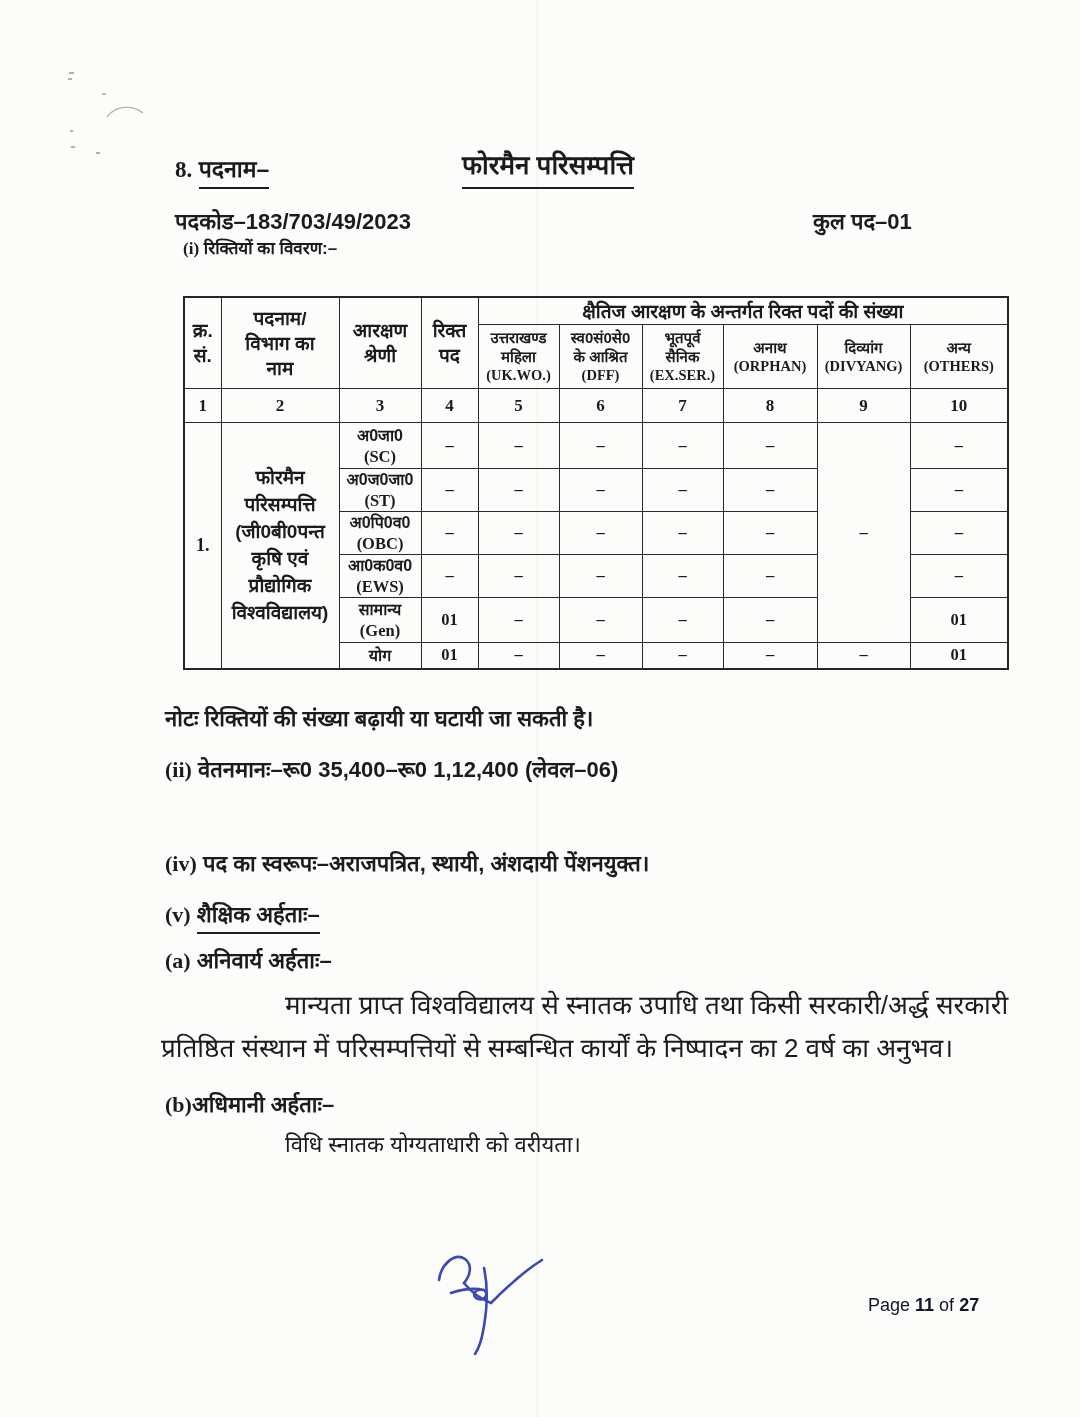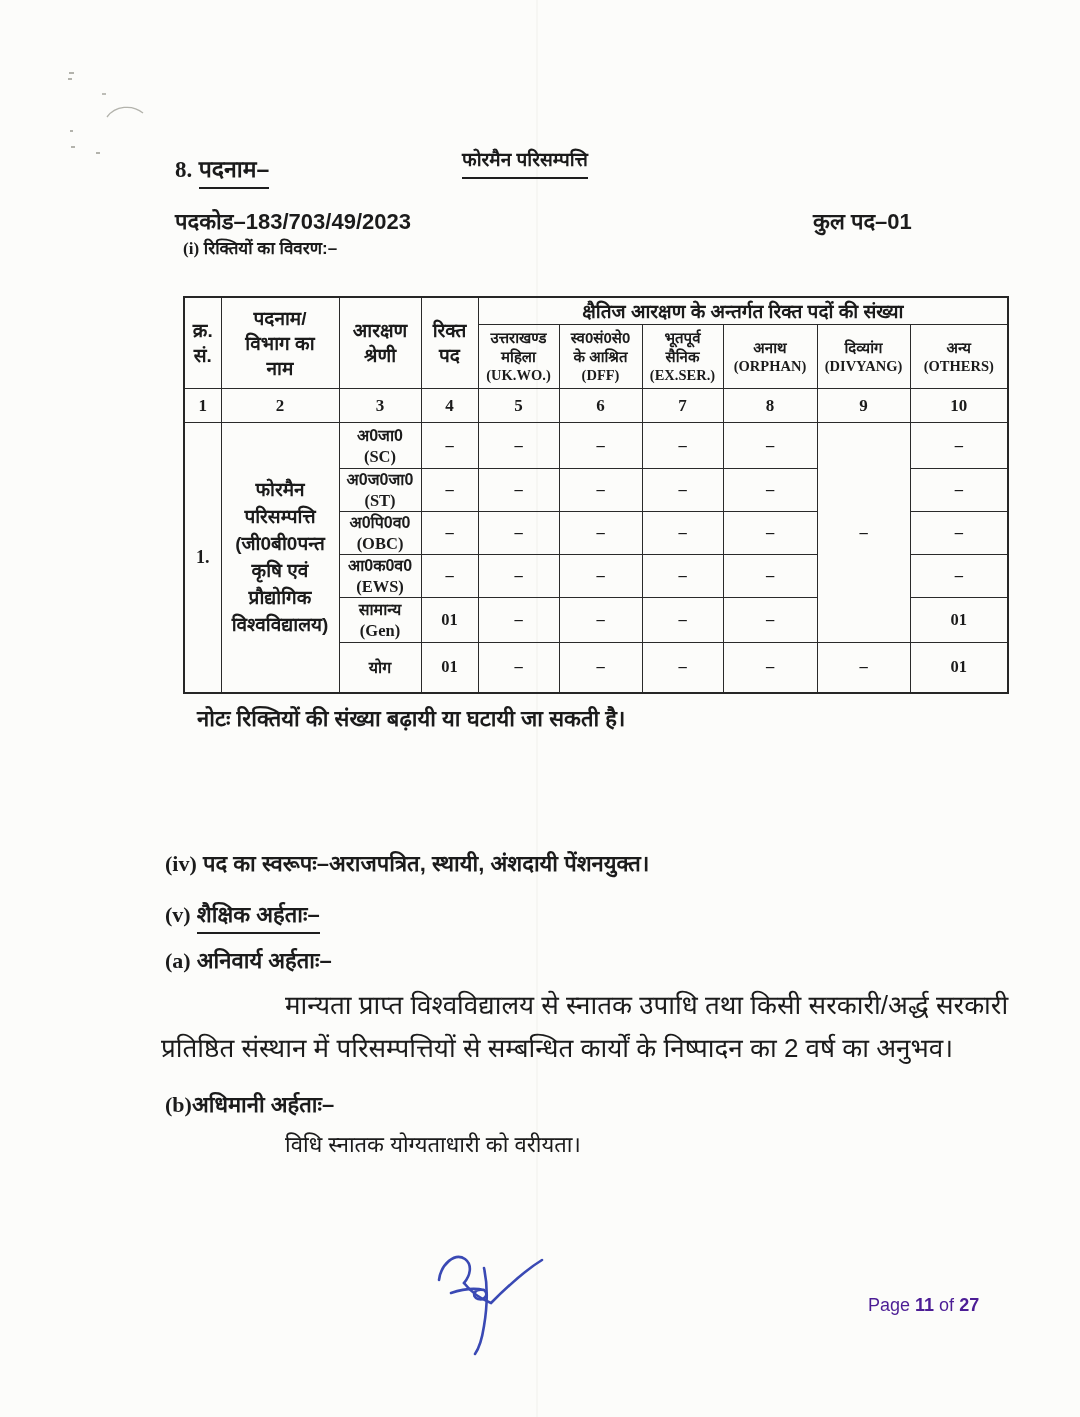--- a/index.html
+++ b/index.html
@@ -6,56 +6,56 @@
   .page{
     position:relative;width:1080px;height:1417px;background:#fcfcfa;
     font-family:"Liberation Sans",sans-serif;color:#1b1b1b;overflow:hidden;
   }
   .crease{position:absolute;left:536px;top:0;width:2px;height:100%;
     background:rgba(130,130,118,0.05);}
   .serif{font-family:"Liberation Serif",serif;}
   .u{border-bottom:2px solid #1e1e1e;padding-bottom:5px;}
 
   .title-row{position:absolute;left:175px;top:152px;font-size:23px;font-weight:700;}
-  .post-title{position:absolute;left:462px;top:146px;font-size:19px;font-weight:700;}
+  .post-title{position:absolute;left:462px;top:146px;font-size:26px;font-weight:700;}
   .code-line{position:absolute;left:175px;top:205px;font-size:22px;font-weight:700;}
   .total-posts{position:absolute;left:813px;top:205px;font-size:22px;font-weight:700;}
   .vacancy-heading{position:absolute;left:183px;top:236px;font-size:17px;font-weight:600;text-align:right;}
 
   .table-wrap{position:absolute;left:183px;top:296px;}
   table{border-collapse:collapse;table-layout:fixed;width:824px;border:2px solid #262626;}
   th,td{border:1.6px solid #2a2a2a;text-align:center;vertical-align:middle;
     padding:0;font-weight:600;overflow:hidden;}
   tr.h-span{height:24px;}
   th.span-header{font-size:19px;font-weight:700;}
   tr.h-sub{height:64px;}
   th.big{font-size:19px;font-weight:700;line-height:25px;}
   th.sub{font-size:15px;font-weight:600;line-height:19px;}
   .en{font-family:"Liberation Serif",serif;font-weight:700;}
   th.sub .en{font-size:14.5px;}
   tr.h-idx{height:34px;}
   tr.h-idx td{font-family:"Liberation Serif",serif;font-size:17px;font-weight:700;}
   tr.r1{height:46px;}tr.r2{height:42px;}tr.r3{height:43px;}
-  tr.r4{height:41px;}tr.r5{height:45px;}tr.r6{height:50px;}
+  tr.r4{height:41px;}tr.r5{height:45px;}tr.r6{height:26px;}
   td.serial{font-family:"Liberation Serif",serif;font-size:18px;font-weight:600;}
   td.dept{font-size:19px;line-height:27px;}
   td.cat{font-size:16px;line-height:21px;}
   td.cat .en{font-size:16.5px;}
   td.val{font-family:"Liberation Serif",serif;font-size:16.5px;font-weight:600;}
 
-  .note-line{position:absolute;left:165px;top:702px;font-size:22px;font-weight:600;margin-left:32px;}
+  .note-line{position:absolute;left:165px;top:702px;font-size:22px;font-weight:600;}
   .item{position:absolute;left:165px;font-size:22px;font-weight:600;}
   .i-ii{top:753px;}.i-iii{top:801px;}.i-iv{top:847px;}
   .i-v{top:898px;}.i-a{top:944px;}.i-b{top:1088px;}
   .marker{font-family:"Liberation Serif",serif;font-weight:700;}
   .para-l1{position:absolute;left:285px;top:986px;font-size:26px;font-weight:500;}
   .para-l2{position:absolute;left:161px;top:1029px;font-size:26px;font-weight:500;}
   .pref-text{position:absolute;left:285px;top:1128px;font-size:22px;font-weight:500;}
 
-  .page-footer{position:absolute;left:868px;top:1295px;font-size:18px;color:#4c1d95;}
+  .page-footer{position:absolute;left:868px;top:1295px;font-size:18px;color:#0f172a;}
   .page-footer b{font-weight:700;}
   .sig{position:absolute;left:423px;top:1246px;}
   .artifacts{position:absolute;left:55px;top:55px;}
 </style>
 </head>
 <body>
 
 <div class="page">
 
   <svg class="artifacts" width="120" height="120" viewBox="0 0 120 120">
@@ -237,20 +237,24 @@
         <td class="val">–</td>
         <td class="val">–</td>
         <td class="val">01</td>
       </tr>
     </tbody>
       </table>
   </div>
 
   <div class="note-line">नोटः रिक्तियों की संख्या बढ़ायी या घटायी जा सकती है।</div>
 
+  <div class="item i-ii">
+    <span class="marker">(ii)</span>
+    <span>वेतनमानः–रू0 35,400–रू0 1,12,400 (लेवल–06)</span>
+  </div>
   <div class="item i-iv">
     <span class="marker">(iv)</span>
     <span>पद का स्वरूपः–अराजपत्रित, स्थायी, अंशदायी पेंशनयुक्त।</span>
   </div>
 
   <div class="item i-v">
     <span class="marker">(v)</span>
     <span class="u">शैक्षिक अर्हताः–</span>
   </div>
   <div class="item i-a">

